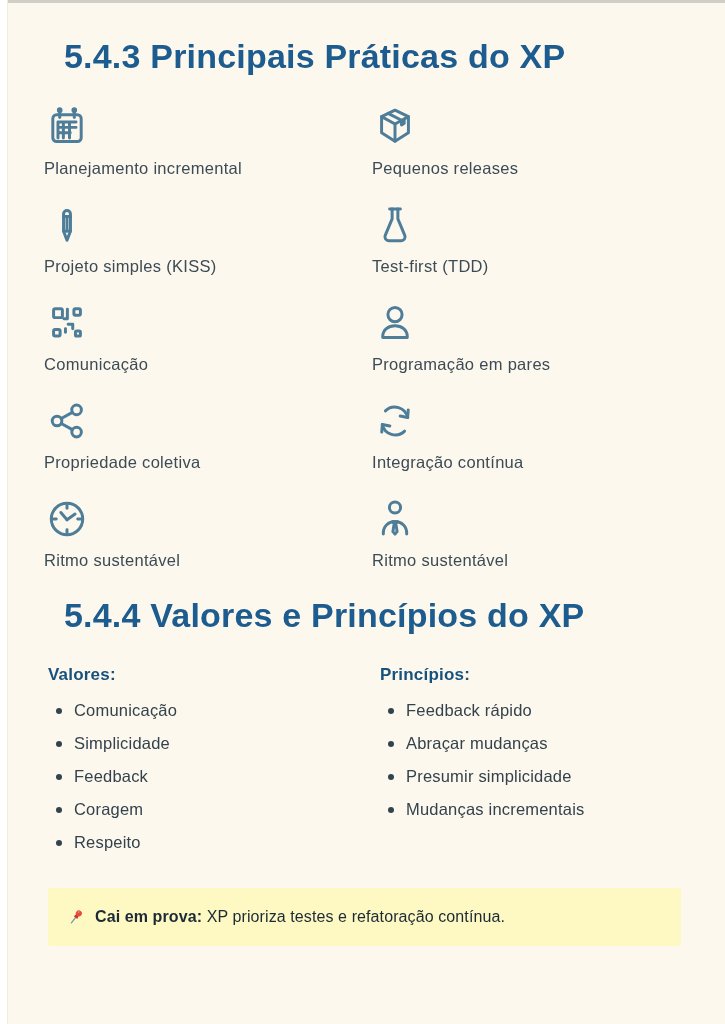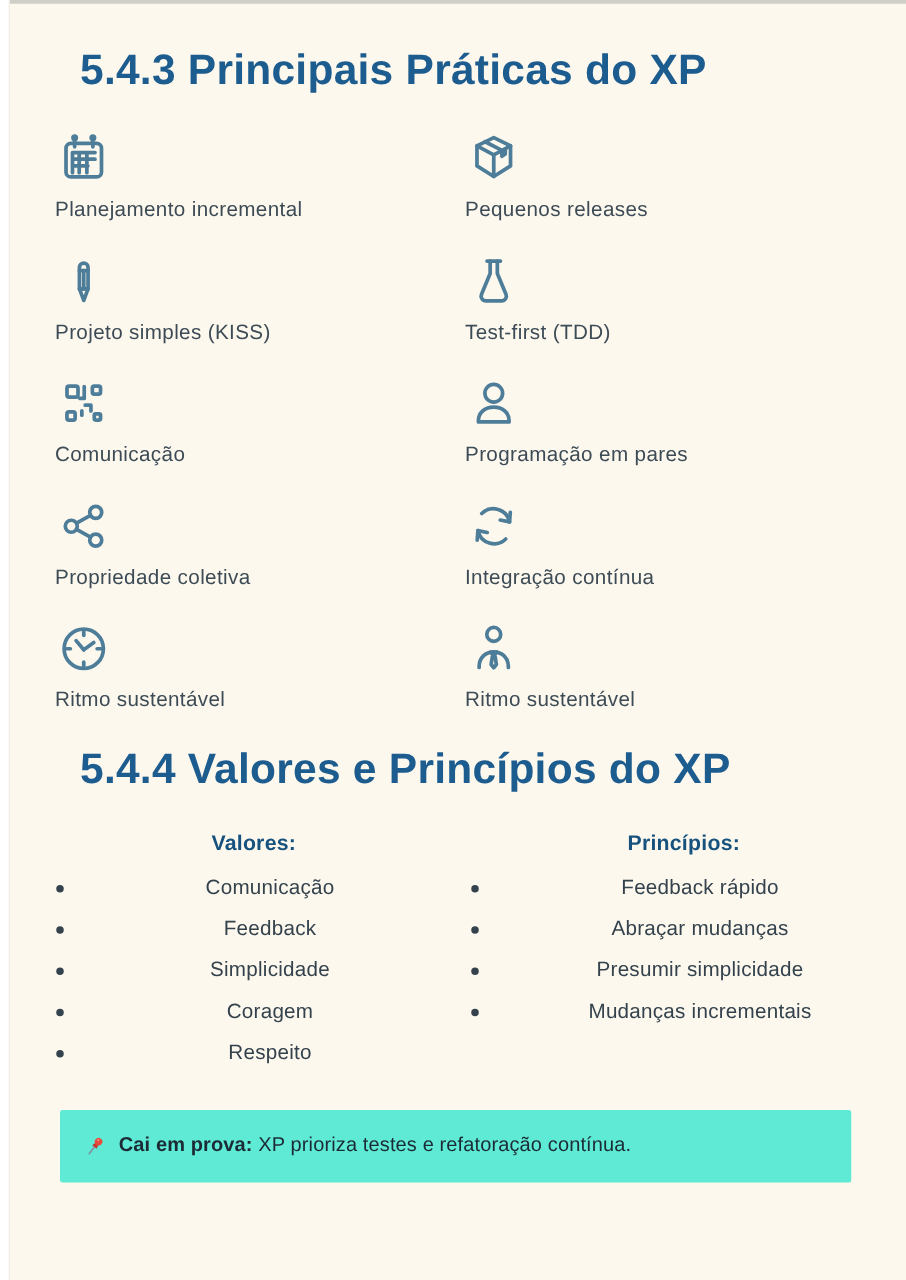--- a/index.html
+++ b/index.html
@@ -26,34 +26,33 @@
     padding:12px 0 12px;
   }
   .practice .icon{width:46px;height:46px;display:block;}
   .practice .icon svg{width:46px;height:46px;display:block;stroke:#4d7d99;fill:none;stroke-width:1.55;stroke-linecap:round;stroke-linejoin:round;}
   .practice .label{
     margin-top:9px;font-size:16.5px;color:#3c4b55;letter-spacing:.3px;text-align:center;
   }
   .values-title{margin-top:14px;}
   .vp-columns{
     display:grid;grid-template-columns:332px 1fr;
-    margin:30px 0 0 37px;
-    text-align:center;
+    margin:30px 0 0 48px;
   }
   .vp-heading{color:#17527e;font-weight:700;font-size:17px;letter-spacing:.2px;}
   .vp-list{margin:16px 0 0;padding:0 0 0 26px;list-style:none;}
   .vp-list li{
     position:relative;margin-bottom:14px;font-size:16.5px;color:#33424c;letter-spacing:.2px;
   }
   .vp-list li::before{
     content:"";position:absolute;left:-18px;top:7px;width:6px;height:6px;border-radius:50%;background:#33424c;
   }
   .callout{
     margin:22px 44px 0 48px;
-    background:#5eead4;border-radius:2px;
+    background:#fef9c3;border-radius:2px;
     padding:19px 18px;
     display:flex;align-items:center;gap:9px;
     font-size:16px;color:#1c2a35;letter-spacing:.1px;
   }
   .callout .pin{width:20px;height:20px;flex:0 0 auto;}
   .callout b{font-weight:700;}
 </style>
 </head>
 <body>
 
@@ -194,22 +193,22 @@
   </div>
 
   <h1 class="section-title values-title">5.4.4 Valores e Princípios do XP</h1>
 
   <div class="vp-columns">
 
     <div class="vp-col">
       <div class="vp-heading">Valores:</div>
       <ul class="vp-list">
         <li>Comunicação</li>
+        <li>Simplicidade</li>
         <li>Feedback</li>
-        <li>Simplicidade</li>
         <li>Coragem</li>
         <li>Respeito</li>
       </ul>
     </div>
 
     <div class="vp-col">
       <div class="vp-heading">Princípios:</div>
       <ul class="vp-list">
         <li>Feedback rápido</li>
         <li>Abraçar mudanças</li>

